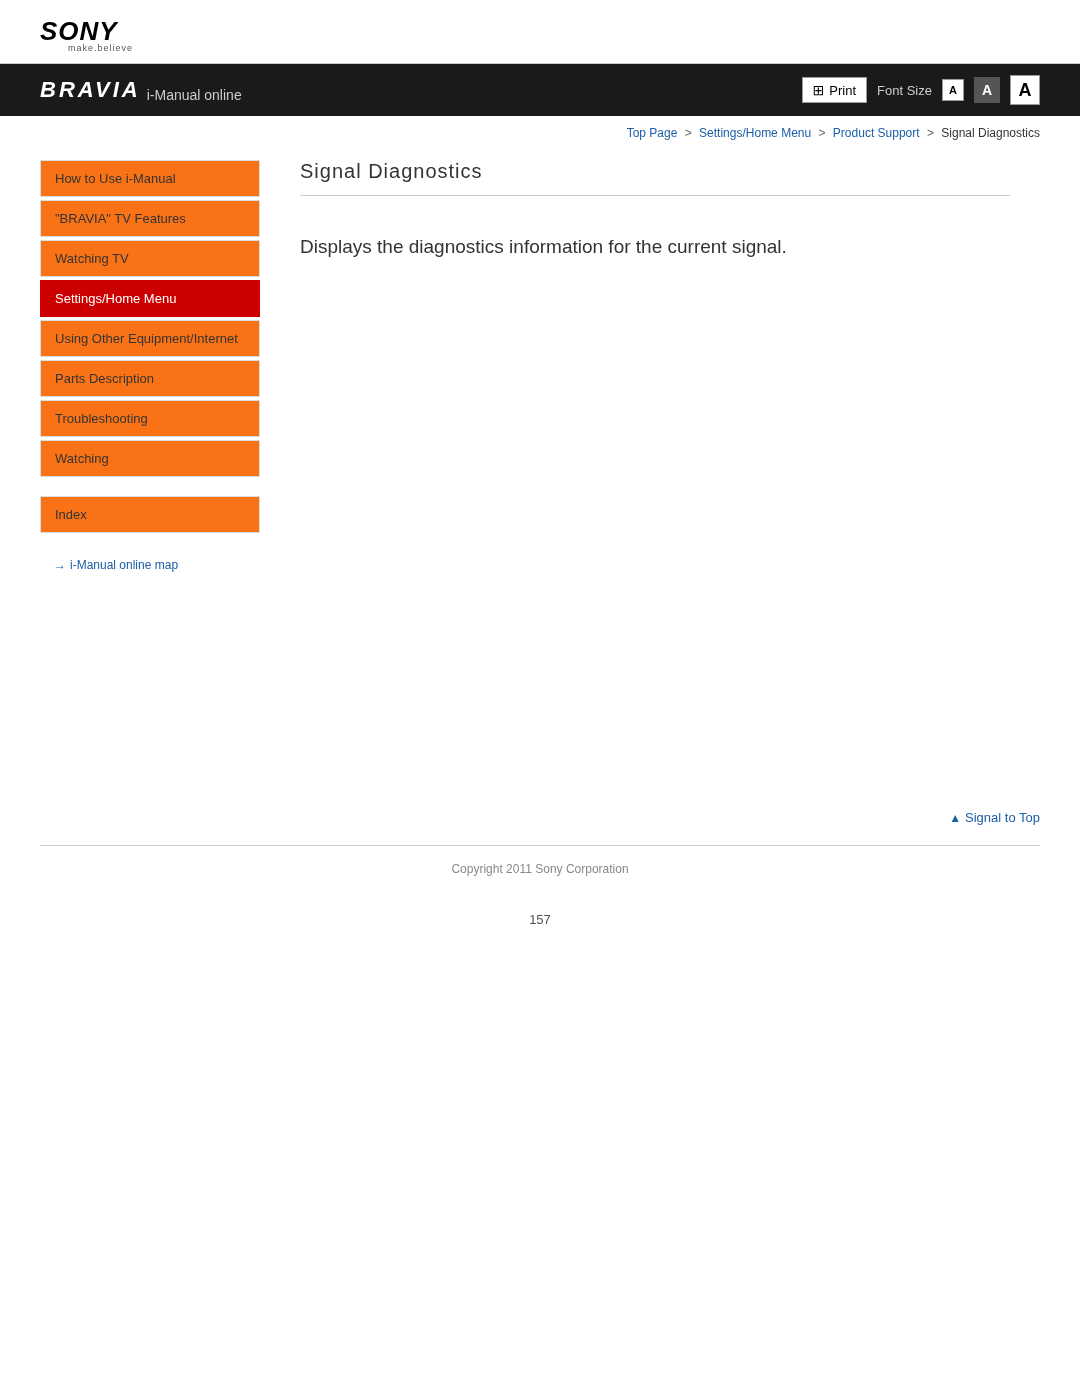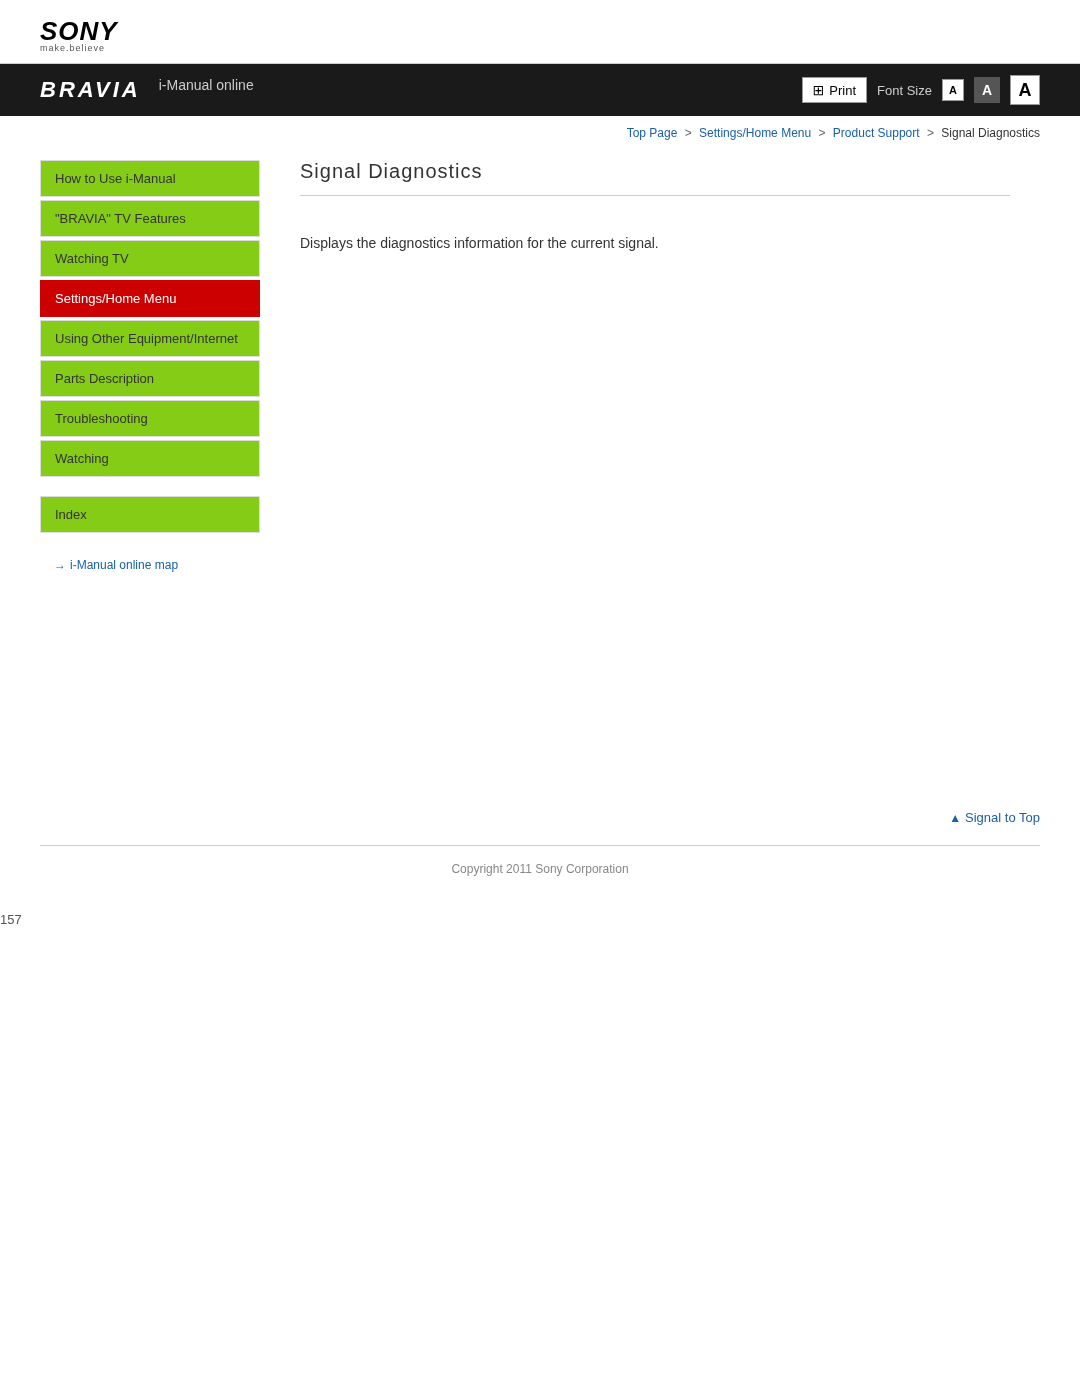--- a/index.html
+++ b/index.html
@@ -26,35 +26,35 @@
       font-size: 26px;
       font-weight: 900;
       letter-spacing: 1px;
       color: #000;
       font-style: italic;
     }
     .sony-logo .make-believe {
       font-size: 9px;
       color: #555;
       letter-spacing: 1px;
+      margin-left: 28px;
     }
 
     
     .nav-bar {
       background: #1a1a1a;
       display: flex;
       align-items: center;
       justify-content: space-between;
       padding: 0 40px;
       height: 52px;
     }
     .nav-bar-left {
       display: flex;
-      align-items: flex-start;
-      gap: 12px;
+      align-items: flex-end;
     }
     .bravia-logo {
       font-size: 22px;
       font-weight: 900;
       color: #fff;
       letter-spacing: 3px;
       font-style: italic;
       text-transform: uppercase;
     }
     .nav-bar-subtitle {
@@ -123,21 +123,21 @@
     .sidebar {
       width: 220px;
       flex-shrink: 0;
       padding-top: 10px;
     }
     .sidebar-item {
       display: block;
       padding: 10px 14px;
       font-size: 13px;
       color: #333;
-      background: #84cc16;
+      background: #f97316;
       border: 1px solid #ddd;
       margin-bottom: 3px;
       cursor: pointer;
       text-decoration: none;
     }
     .sidebar-item.active {
       background: #cc0000;
       color: #fff;
       border-color: #cc0000;
     }
@@ -162,21 +162,21 @@
     .page-title {
       font-size: 20px;
       font-weight: normal;
       letter-spacing: 1px;
       color: #333;
       padding-bottom: 12px;
       border-bottom: 1px solid #ccc;
       margin-bottom: 20px;
     }
     .content-description {
-      font-size: 14px;
+      font-size: 19px;
       color: #333;
       line-height: 1.6;
       margin-top: 36px;
     }
 
     
     .return-top-bar {
       display: flex;
       justify-content: flex-end;
       padding: 20px 40px;
@@ -201,21 +201,21 @@
     }
     .footer {
       padding: 16px 40px;
       font-size: 12px;
       color: #888;
       text-align: center;
     }
 
     
     .page-number {
-      text-align: left;
+      text-align: center;
       font-size: 13px;
       color: #555;
       padding: 20px 0 40px 0;
     }
   </style>
 </head>
 <body>
 
 <div class="logo-area">
   <div class="sony-logo">

